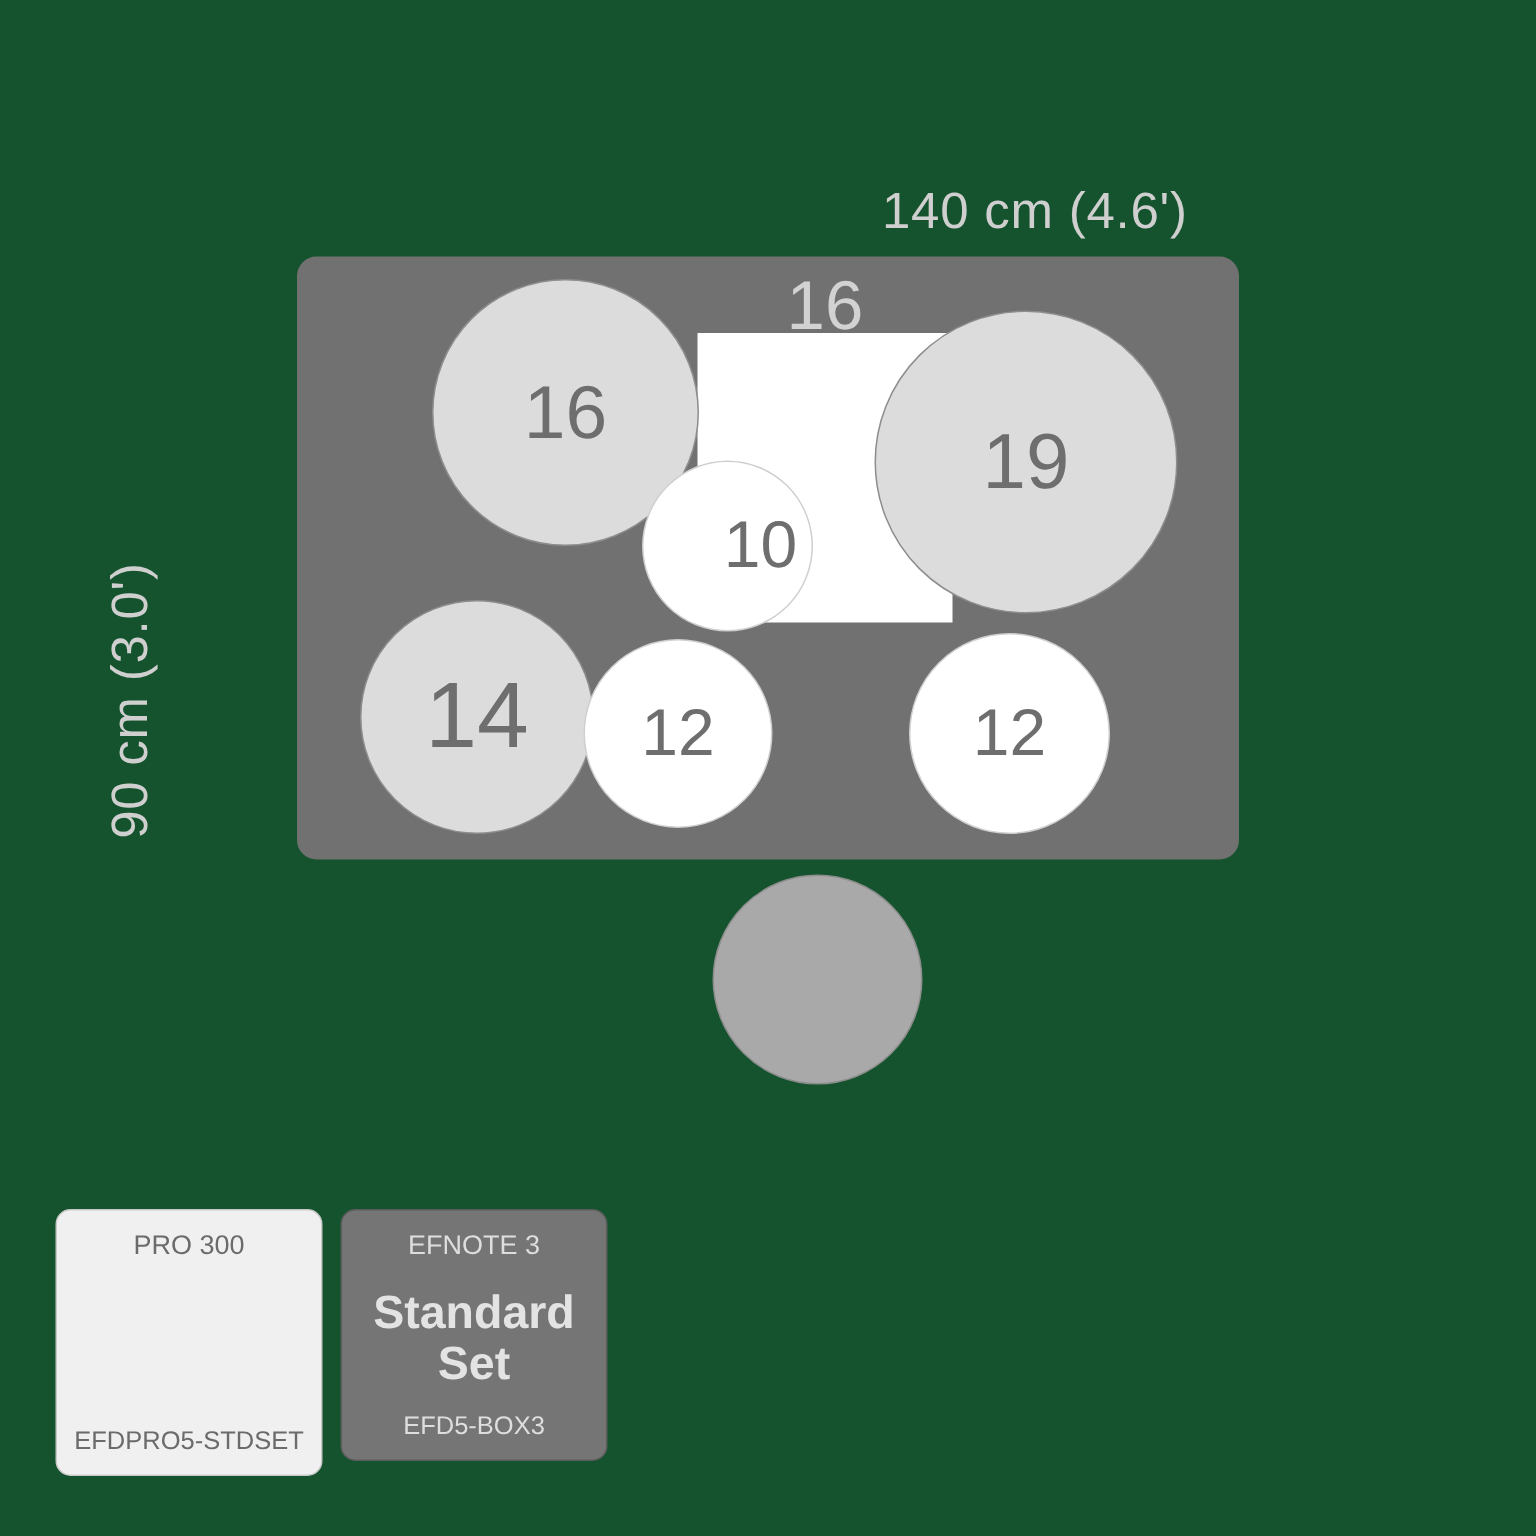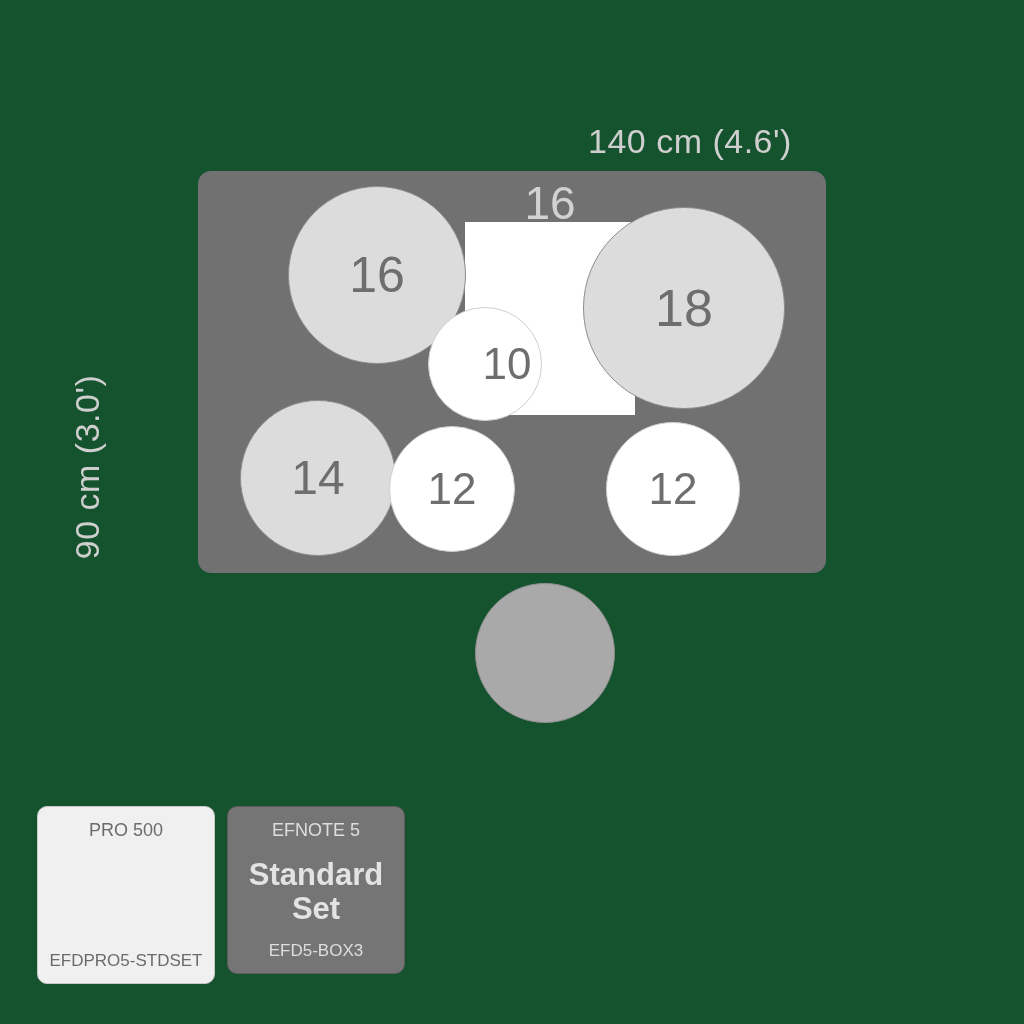--- a/index.html
+++ b/index.html
@@ -168,45 +168,45 @@
 
   <div id="kick-label">16</div>
 
   <div id="kick-drum"></div>
 
   <div id="pieces-layer">
       <div class="piece cymbal" style="left: 288px; top: 186px; width: 178px; height: 178px;">
         <span style="font-size: 50px;">16</span>
       </div>
       <div class="piece cymbal" style="left: 583px; top: 207px; width: 202px; height: 202px;">
-        <span style="font-size: 52px;">18</span>
+        <span style="font-size: 52px;">19</span>
       </div>
       <div class="piece drum" style="left: 428px; top: 307px; width: 114px; height: 114px;">
         <span style="font-size: 44px; margin-left: 44px;">10</span>
       </div>
       <div class="piece cymbal" style="left: 240px; top: 400px; width: 156px; height: 156px;">
-        <span style="font-size: 48px;">14</span>
+        <span style="font-size: 62px;">14</span>
       </div>
       <div class="piece drum" style="left: 389px; top: 426px; width: 126px; height: 126px;">
         <span style="font-size: 44px;">12</span>
       </div>
       <div class="piece drum" style="left: 606px; top: 422px; width: 134px; height: 134px;">
         <span style="font-size: 44px;">12</span>
       </div>
     </div>
 
   <div id="throne-layer">
       <div class="piece throne" style="left: 475px; top: 583px; width: 140px; height: 140px;"></div>
     </div>
 
   <div id="product-cards">
       <div class="product-card light">
-        <div class="card-brand">PRO 500</div>
+        <div class="card-brand">PRO 300</div>
         <div class="card-sku">EFDPRO5-STDSET</div>
       </div>
       <div class="product-card dark">
-        <div class="card-brand">EFNOTE 5</div>
+        <div class="card-brand">EFNOTE 3</div>
         <div class="card-title">Standard Set</div>
         <div class="card-sku">EFD5-BOX3</div>
       </div>
     </div>
 
 </div>
 
 </body></html>

